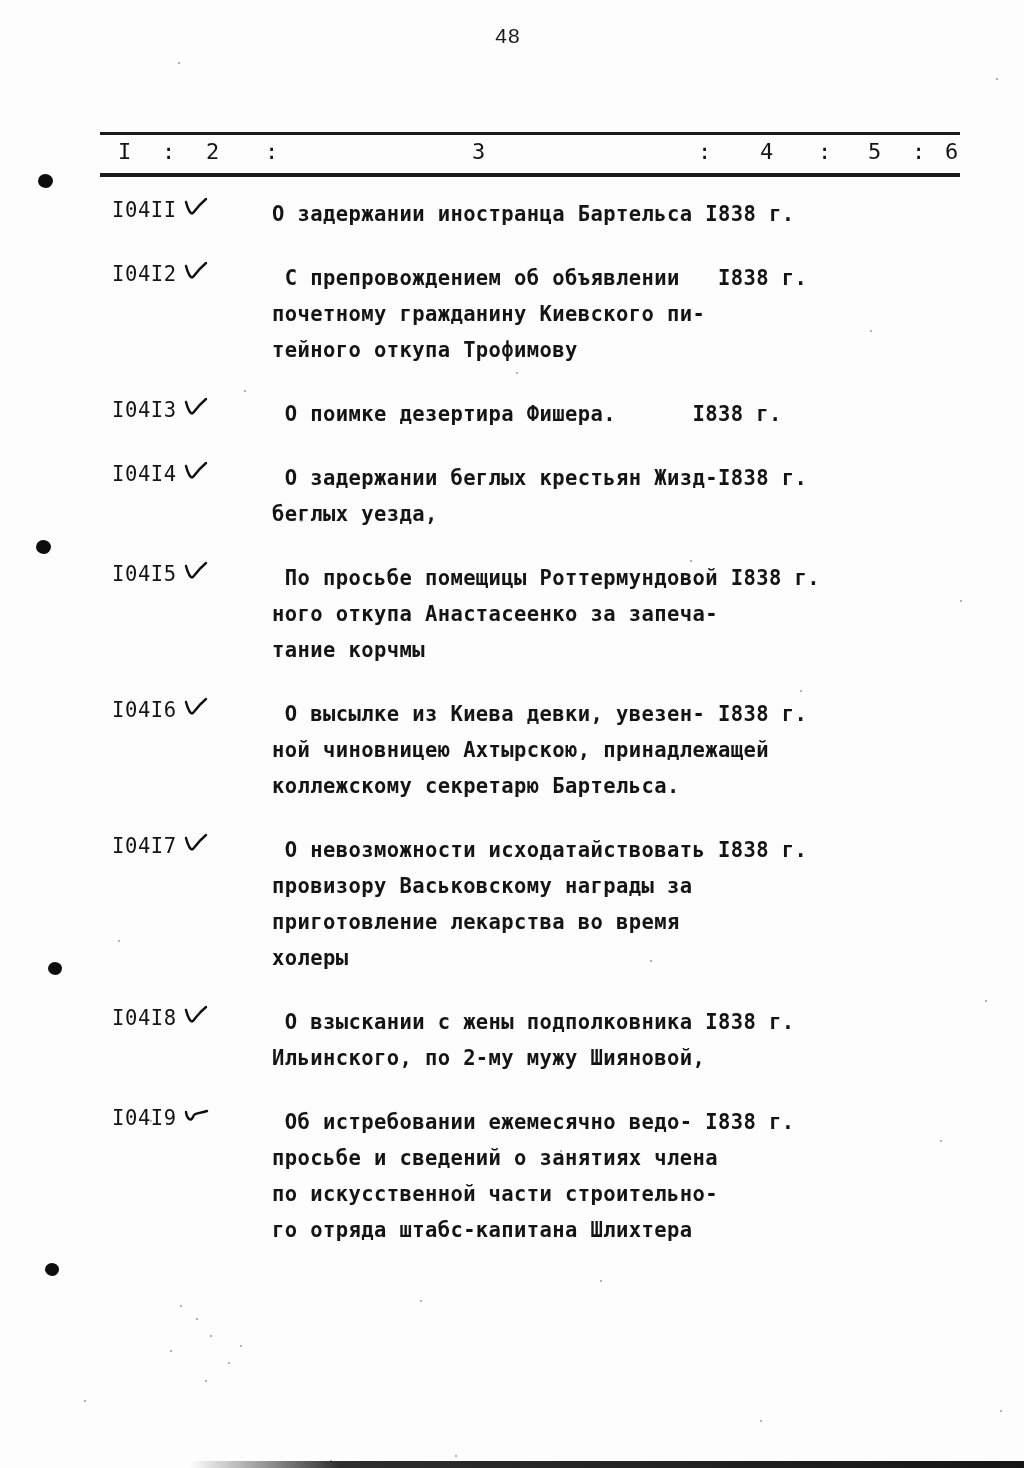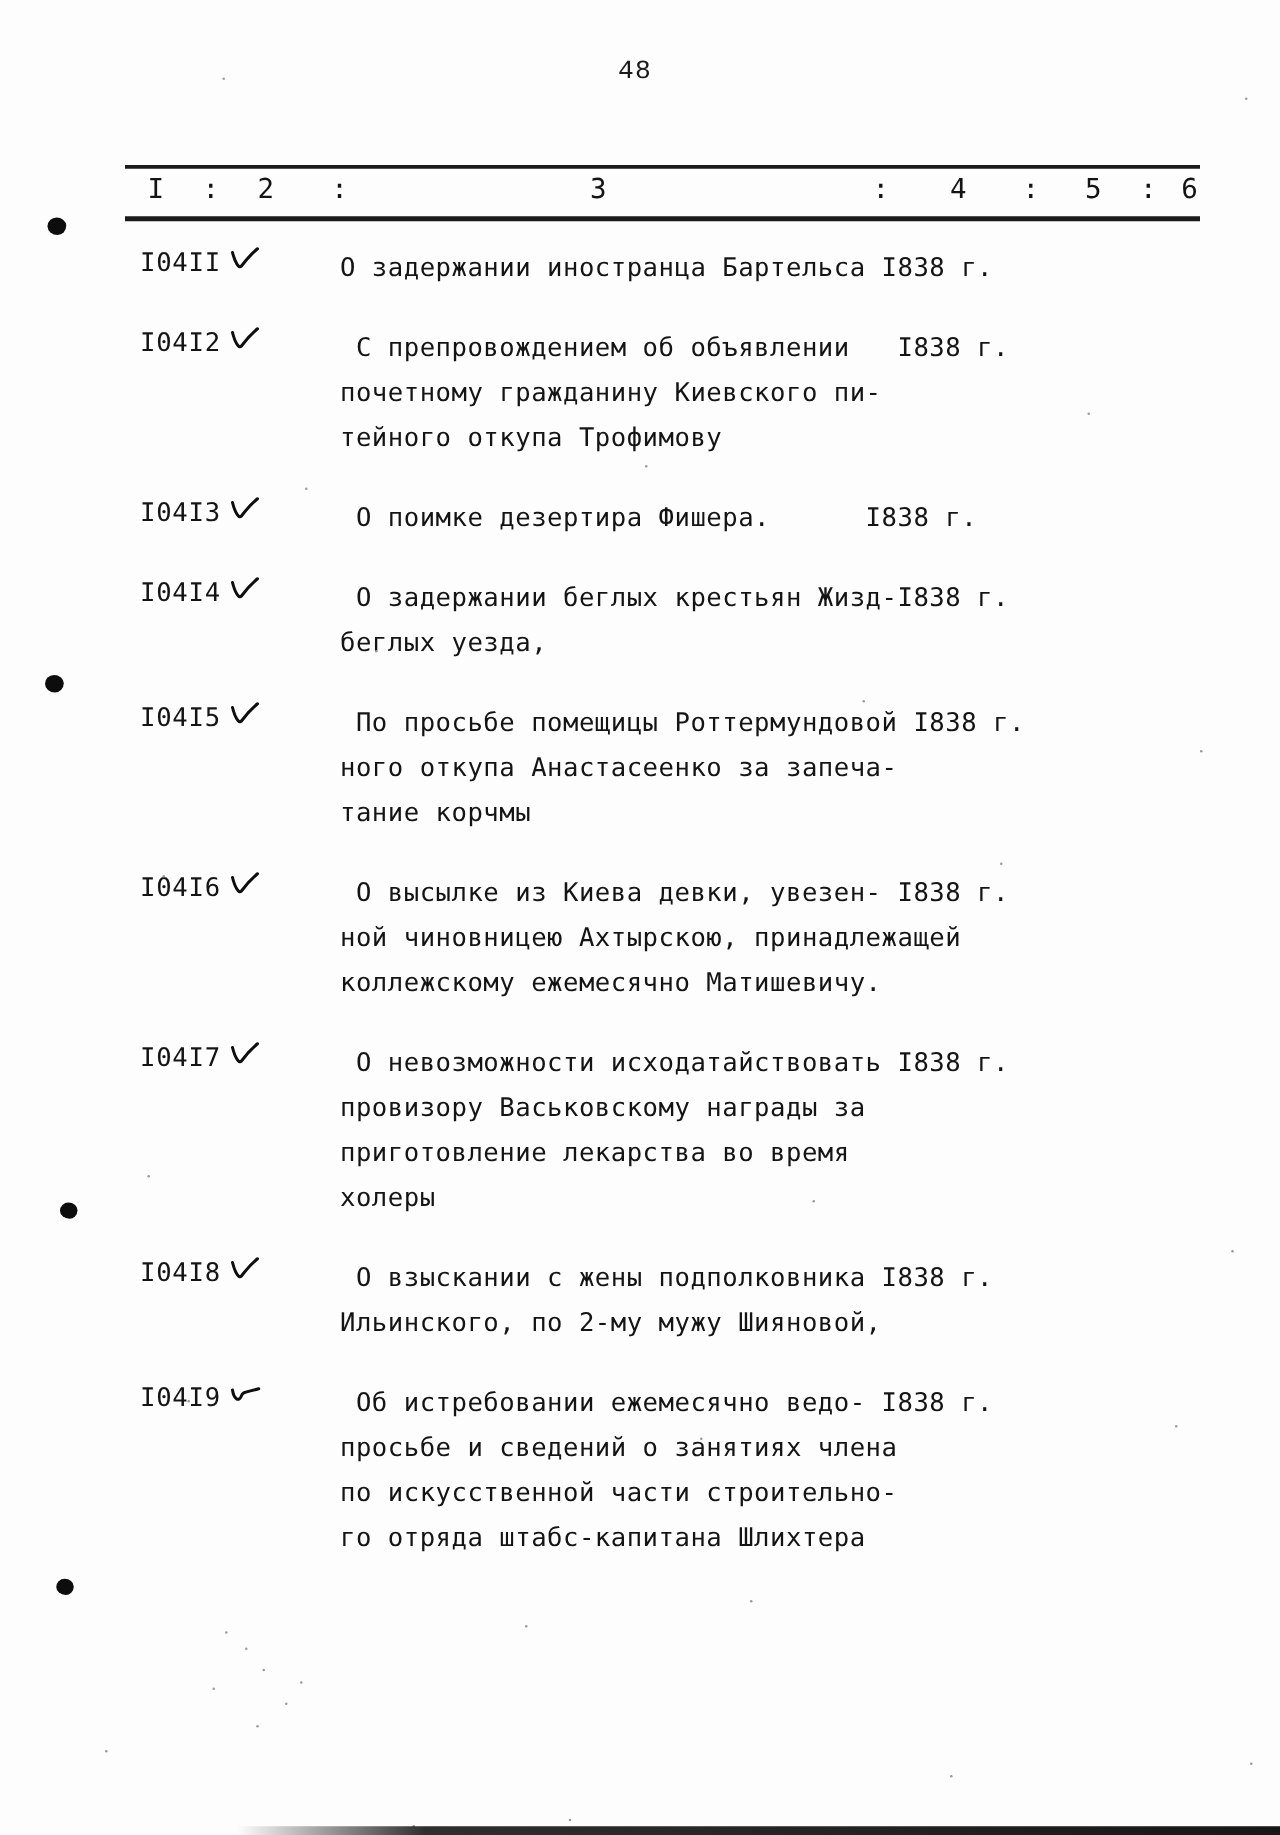--- a/index.html
+++ b/index.html
@@ -13,25 +13,25 @@
     height: 1468px;
     background: #fdfdfd;
     overflow: hidden;
     font-family: "DejaVu Sans Mono", "Liberation Mono", monospace;
     color: #111111;
   }
 
   
   .page-number {
     position: absolute;
-    top: 46px;
+    top: 24px;
     left: 0;
     width: 1016px;
     text-align: center;
-    font-family: Liberation Mono, monospace;
+    font-family: Liberation Sans, sans-serif;
     font-size: 21px;
     letter-spacing: 1px;
     color: #1a1a1a;
   }
 
   
   .header-block {
     position: absolute;
     top: 132px;
     left: 100px;
@@ -93,20 +93,21 @@
   .entry-body {
     margin-left: 272px;
     padding-right: 40px;
   }
   .entry-line {
     font-size: 20.5px;
     line-height: 36px;
     letter-spacing: 0.4px;
     white-space: pre;
     color: #141414;
+    font-weight: bold;
   }
   .entry-line.first { text-indent: 0; }
 
   
   .blob {
     position: absolute;
     background: #0d0d0d;
     border-radius: 48% 52% 46% 54% / 50% 47% 53% 50%;
   }
   .speck {
@@ -194,21 +195,21 @@
           <div class="entry-line">тание корчмы</div>
         </div>
       </div>
       <div class="entry">
         <div class="entry-num-wrap"><span class="entry-num">I04I6</span><span class="tickmark"><svg width="26" height="24" viewBox="0 0 26 24">
               <path d="M3 6 C5 14, 8 19, 10 17 C13 13, 17 8, 23 3" fill="none" stroke="#0e0e0e" stroke-width="2.4" stroke-linecap="round"></path>
             </svg></span></div>
         <div class="entry-body">
           <div class="entry-line first"> О высылке из Киева девки, увезен- I838 г.</div>
           <div class="entry-line">ной чиновницею Ахтырскою, принадлежащей</div>
-          <div class="entry-line">коллежскому ежемесячно Матишевичу.</div>
+          <div class="entry-line">коллежскому секретарю Бартельса.</div>
         </div>
       </div>
       <div class="entry">
         <div class="entry-num-wrap"><span class="entry-num">I04I7</span><span class="tickmark"><svg width="26" height="24" viewBox="0 0 26 24">
               <path d="M3 6 C5 14, 8 19, 10 17 C13 13, 17 8, 23 3" fill="none" stroke="#0e0e0e" stroke-width="2.4" stroke-linecap="round"></path>
             </svg></span></div>
         <div class="entry-body">
           <div class="entry-line first"> О невозможности исходатайствовать I838 г.</div>
           <div class="entry-line">провизору Васьковскому награды за</div>
           <div class="entry-line">приготовление лекарства во время</div>

